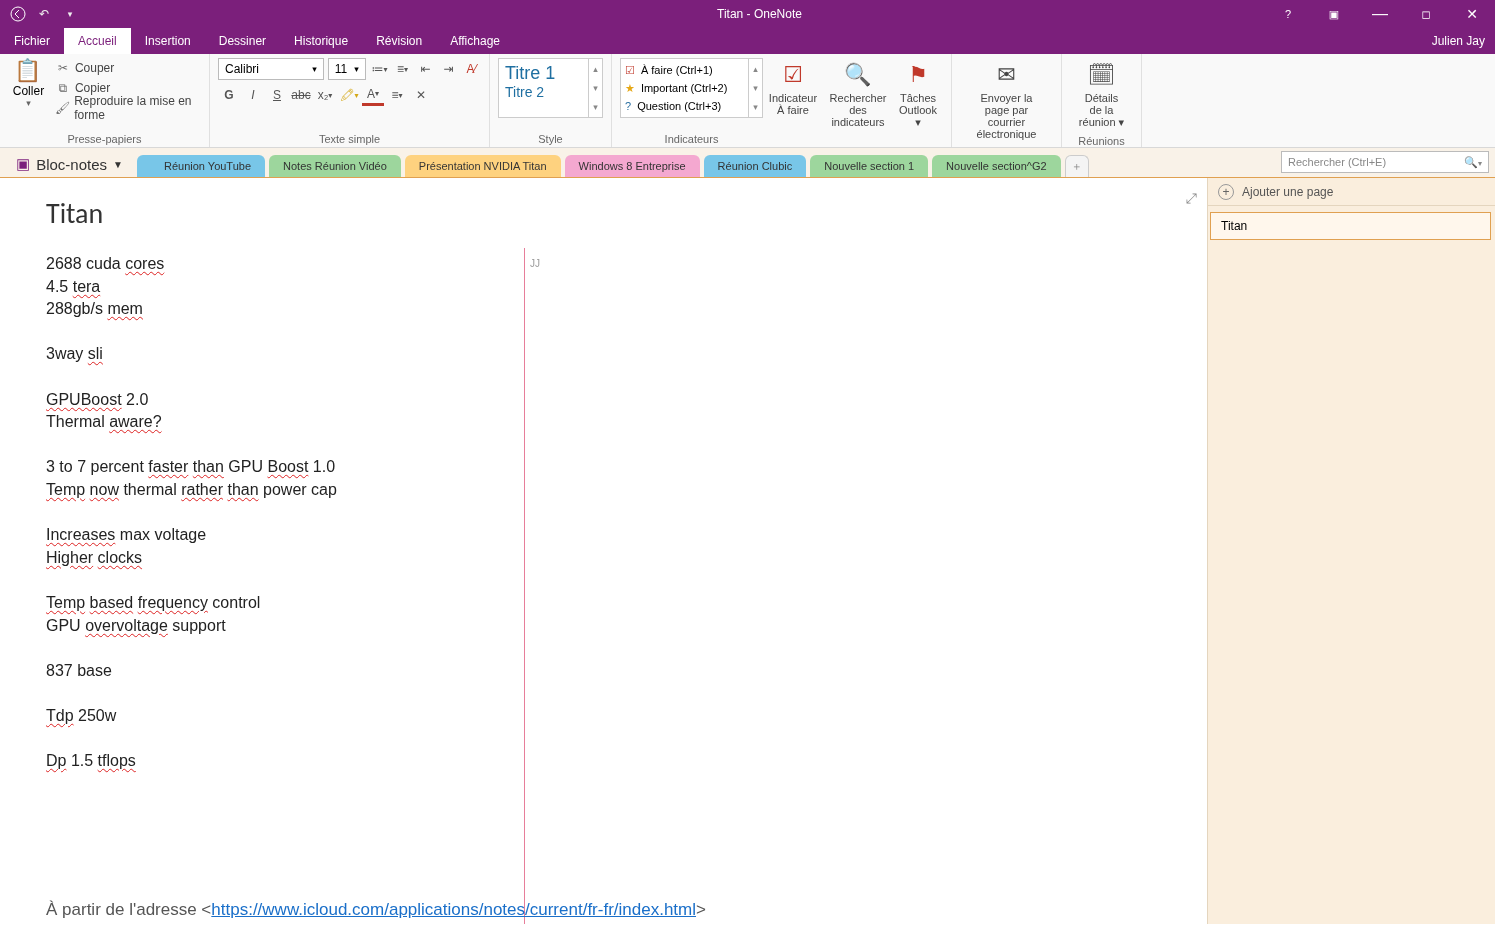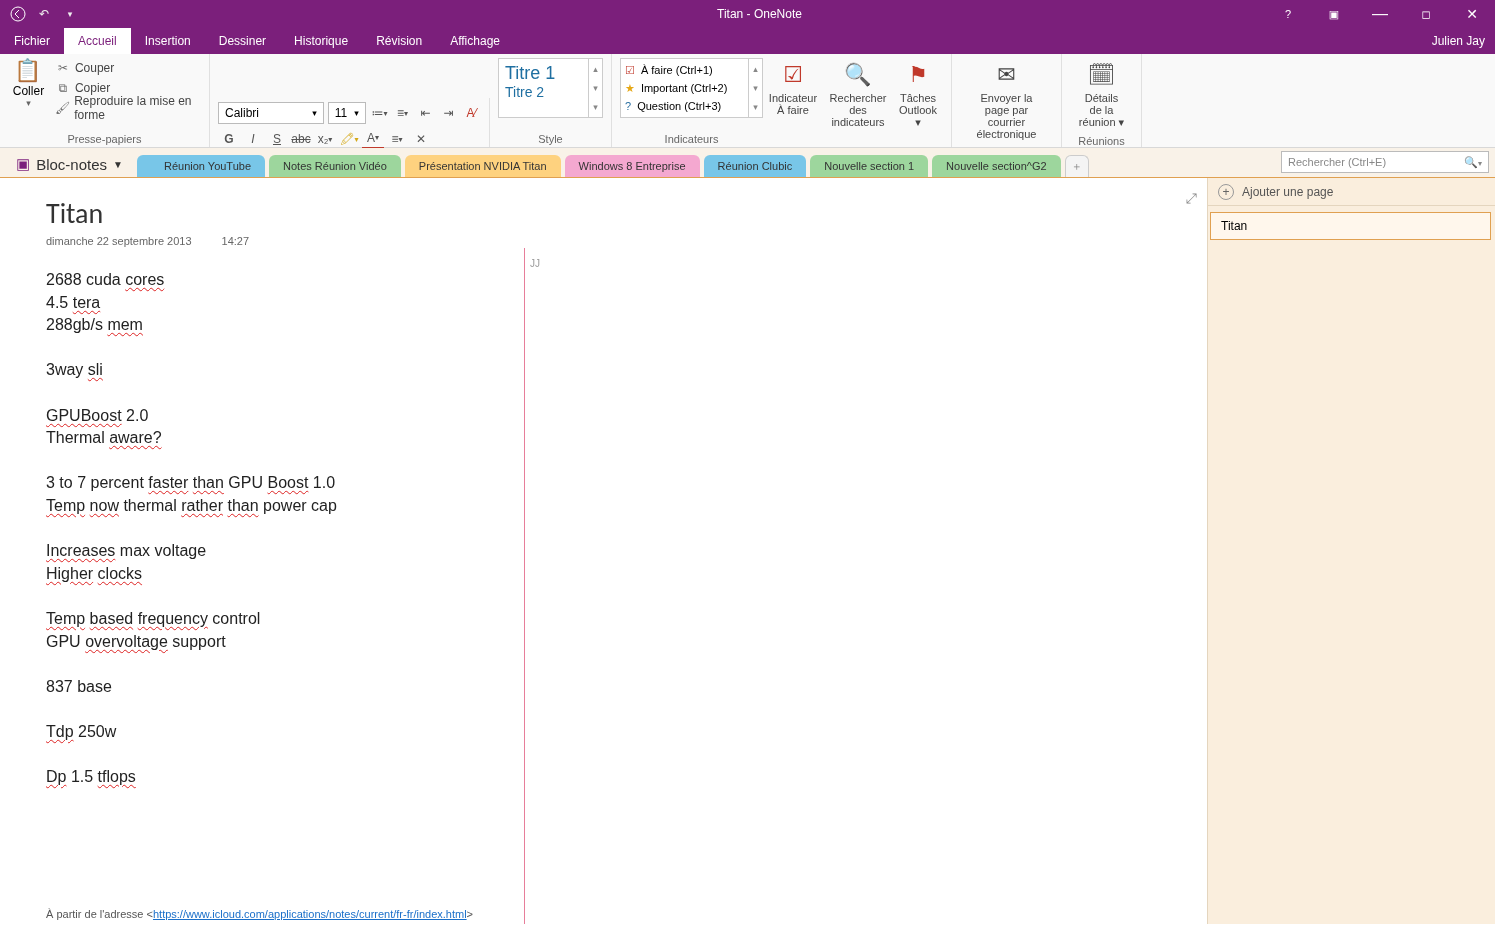--- a/index.html
+++ b/index.html
@@ -21,21 +21,21 @@
 .group{border-right:1px solid #e0e0e0;padding:4px 8px 2px 8px;display:flex;flex-direction:column;}
 .group .label{margin-top:auto;text-align:center;color:#666;font-size:11px;padding-top:2px;}
 
 .g-clip{width:210px;}
 .g-clip .row{display:flex;}
 .g-clip .paste{display:flex;flex-direction:column;align-items:center;width:48px;margin-right:6px;}
 .g-clip .paste .icon{font-size:22px;color:#b77934;}
 .g-clip .list div{height:20px;display:flex;align-items:center;gap:4px;color:#444;font-size:12px;}
 .g-clip .list .icon{width:16px;text-align:center;color:#666;}
 
-.g-text{width:280px;margin-top:44px;}
+.g-text{width:280px;}
 .fontrow{display:flex;gap:4px;margin-bottom:4px;}
 .fontbox{height:22px;border:1px solid #bbb;background:#fff;display:flex;align-items:center;padding:0 6px;font-size:12px;}
 .fontname{width:120px;}
 .fontsize{width:42px;}
 .iconbtn{width:22px;height:22px;display:flex;align-items:center;justify-content:center;color:#555;font-size:12px;}
 .iconrow{display:flex;gap:2px;}
 
 .g-style{width:122px;}
 .g-style .stylebox{height:60px;border:1px solid #ccc;background:#fff;position:relative;padding:4px 6px;}
 .g-style .stylebox .dd{position:absolute;right:0;top:0;width:14px;height:100%;border-left:1px solid #ccc;display:flex;flex-direction:column;}
@@ -61,21 +61,21 @@
 .main{display:flex;height:746px;}
 .page{flex:1;position:relative;overflow:hidden;}
 .page .inner{padding:18px 0 0 46px;}
 .page h1{font-size:28px;font-weight:400;color:#333;font-family:Calibri,sans-serif;}
 .page .meta{display:flex;gap:30px;color:#666;font-size:11px;margin-top:4px;}
 .note{margin-top:22px;font-size:16px;color:#222;font-family:Calibri,sans-serif;line-height:21.6px;}
 .note p{border-bottom:1px dotted rgba(255,0,0,0);}
 .page .redline{position:absolute;left:524px;top:70px;width:1px;bottom:0;background:#e77e9a;}
 .page .initials{position:absolute;left:530px;top:80px;font-size:10px;color:#999;}
 .page .shrink{position:absolute;right:10px;top:12px;color:#888;font-size:14px;}
-.footer{position:absolute;left:46px;bottom:4px;font-size:11px;color:#555;}
+.footer{position:absolute;left:46px;bottom:4px;font-size:17px;color:#555;}
 .footer a{color:#1a6fc9;text-decoration:underline;}
 
 .side{width:288px;background:#faeedd;border-left:1px solid #e4d5be;}
 .side .add{height:28px;display:flex;align-items:center;gap:8px;padding-left:10px;color:#555;font-size:12px;border-bottom:1px solid #e4d5be;}
 .side .add .plus{width:16px;height:16px;border:1px solid #999;border-radius:50%;display:flex;align-items:center;justify-content:center;font-size:12px;color:#666;}
 .side .pageitem{height:28px;display:flex;align-items:center;padding-left:10px;font-size:12px;border:1px solid #e0a050;background:#fff7ec;margin:6px 4px 0 2px;}
 
 .sq{text-decoration:underline wavy #d22 1px;text-underline-offset:2px;text-align:center;}
 svg{display:block;}
 </style>
@@ -267,24 +267,20 @@
     <span>Rechercher (Ctrl+E)</span>
     <span class="mag">🔍<span style="font-size:8px;">▾</span></span>
   </div>
 </div>
 
 <div class="main">
   <div class="page">
     <div class="shrink">⤢</div>
     <div class="inner">
       <h1>Titan</h1>
-      <div class="meta">
-        <span>dimanche 22 septembre 2013</span>
-        <span>14:27</span>
-      </div>
       <div class="note" id="notebody">
           <p>2688 cuda <span class="sq">cores</span></p>
           <p>4.5 <span class="sq">tera</span></p>
           <p>288gb/s <span class="sq">mem</span></p>
           <p>&nbsp;</p>
           <p>3way <span class="sq">sli</span></p>
           <p>&nbsp;</p>
           <p><span class="sq">GPUBoost</span> 2.0</p>
           <p>Thermal <span class="sq">aware?</span></p>
           <p>&nbsp;</p>

